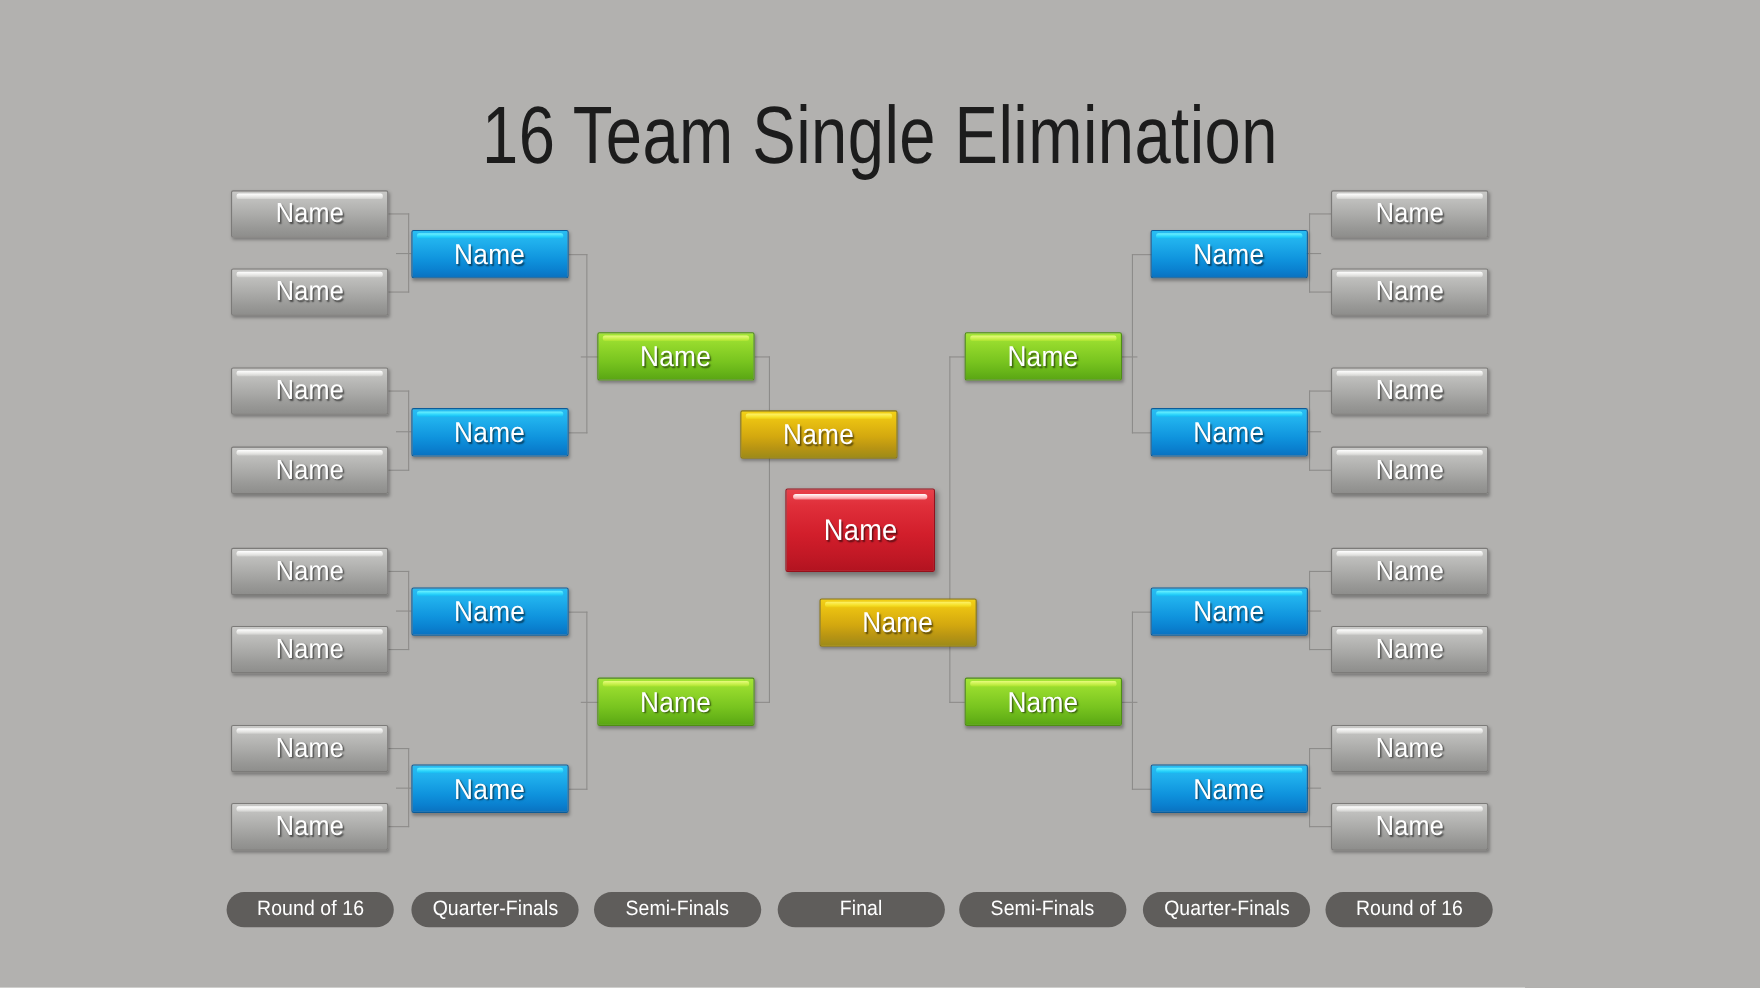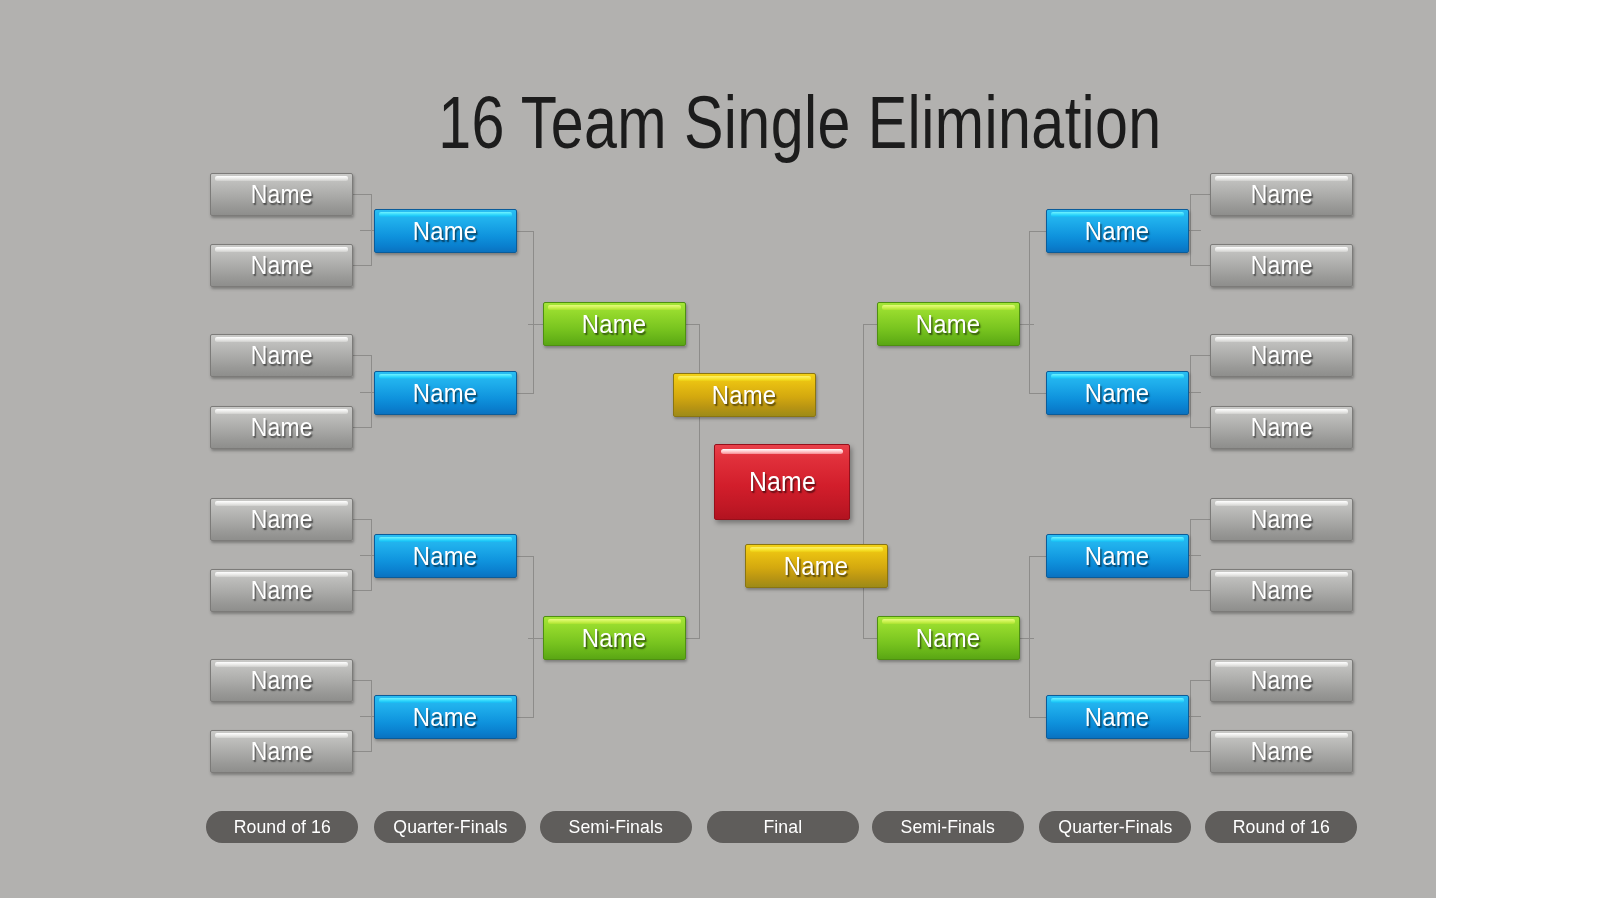--- a/index.html
+++ b/index.html
@@ -2,21 +2,21 @@
 <html><head>
 <meta charset="utf-8">
 <style>
   html, body {
     margin: 0;
     padding: 0;
     background: #ffffff;
   }
   #canvas {
     position: relative;
-    width: 1436px;
+    width: 1600px;
     height: 898px;
     background: #b2b1af;
     overflow: hidden;
     font-family: "Liberation Sans", sans-serif;
   }
 
   
   #title {
     position: absolute;
     left: 0;

